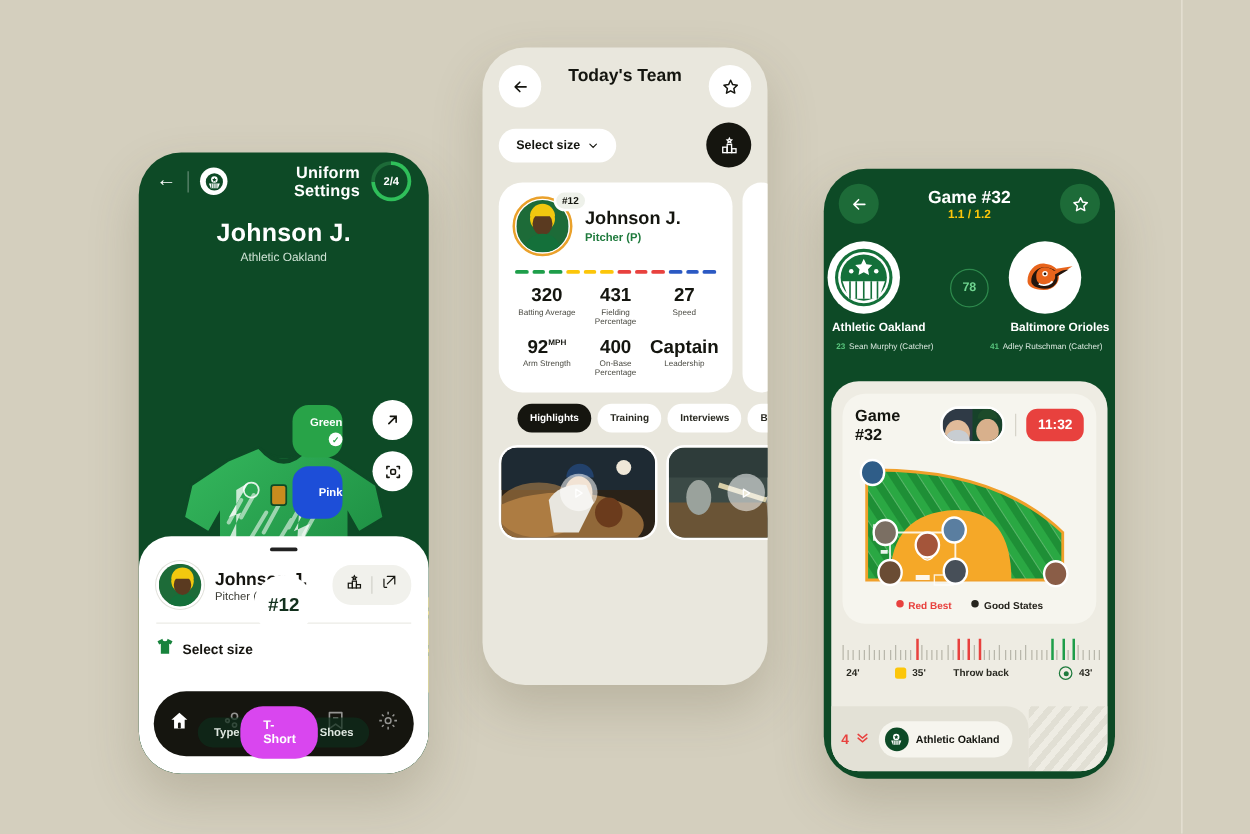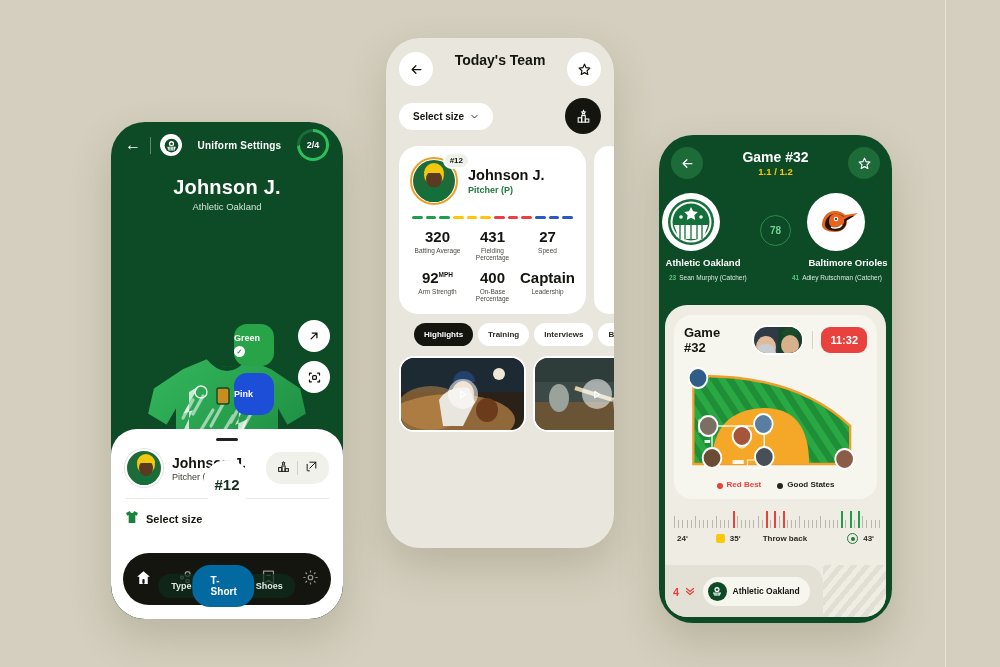--- a/index.html
+++ b/index.html
@@ -16,50 +16,50 @@
   .phone { position: absolute; border-radius: 34px; overflow: hidden; }
   .phone.shadow { box-shadow: 0 18px 40px rgba(90,80,55,.22); }
 
   
   #phone1 { left: 111px; top: 122px; width: 232px; height: 497px; background: #0d4a26; }
   .p1-hdr { height: 46px; display: flex; align-items: center; padding: 0 14px; gap: 9px; }
   .ico-back { color: #fff; font-size: 16px; line-height: 1; }
   .vdiv { width: 1px; height: 17px; background: rgba(255,255,255,.35); }
   .team-badge { width: 22px; height: 22px; border-radius: 50%; background: #fff; display: flex; align-items: center; justify-content: center; }
   .team-badge svg { display: block; }
-  .p1-title { color: #fff; font-size: 10px; font-weight: 700; letter-spacing: .2px; flex: 1; text-align: center; }
+  .p1-title { color: #fff; font-size: 13px; font-weight: 700; letter-spacing: .2px; flex: 1; text-align: right; }
   .ring { width: 32px; height: 32px; border-radius: 50%; display: flex; align-items: center; justify-content: center;
           background: conic-gradient(#2fbf5a 0deg 268deg, #1d6b38 268deg 360deg); }
   .ring i { width: 26px; height: 26px; border-radius: 50%; background: #0d4a26; display: flex; align-items: center; justify-content: center;
             color: #fff; font-size: 9px; font-style: normal; font-weight: 700; }
 
   .p1-name { text-align: center; color: #fff; font-size: 20px; font-weight: 800; margin-top: 8px; letter-spacing: .2px; }
   .p1-sub { text-align: center; color: #cfe3d5; font-size: 9.5px; margin-top: 2px; }
 
   .swatches { position: absolute; left: 123px; top: 202px; display: flex; flex-direction: column; gap: 7px; z-index: 6; }
-  .sw { width: 40px; height: 42px; border-radius: 13px; display: flex; flex-direction: column; align-items: flex-start; justify-content: center;
+  .sw { width: 40px; height: 42px; border-radius: 13px; display: flex; flex-direction: column; align-items: flex-end; justify-content: center;
         color: #fff; font-size: 9px; font-weight: 600; gap: 3px; }
   .sw.green { background: #28a348; }
   .sw.pink { background: #1d4ed8; }
   .sw .chk { width: 11px; height: 11px; border-radius: 50%; background: #fff; color: #28a348; font-size: 7px; display: flex; align-items: center; justify-content: center; font-weight: 700; }
 
   .p1-right { position: absolute; right: 13px; top: 198px; display: flex; flex-direction: column; gap: 9px; z-index: 6; }
   .cbtn { width: 32px; height: 32px; border-radius: 50%; background: #fff; display: flex; align-items: center; justify-content: center; }
 
   .jersey-stage { position: absolute; left: 0; top: 184px; width: 232px; height: 248px; overflow: hidden; }
   .yellow-blob { position: absolute; left: -22px; bottom: -60px; width: 276px; height: 190px; background: #fcc60a; border-radius: 50% 50% 0 0 / 62% 62% 0 0; }
   .oak-word { position: absolute; left: 0; bottom: 22px; width: 232px; text-align: center; font-size: 52px; font-weight: 900;
               color: #fcc60a; -webkit-text-stroke: 3px #0d4a26; letter-spacing: -1px; line-height: 1; }
   .jersey { position: absolute; left: 50%; transform: translateX(-50%); top: 46px; }
   .num-bubble { position: absolute; left: 50%; transform: translateX(-50%); top: 154px; width: 48px; height: 48px; border-radius: 50%;
                 background: #fff; color: #12301d; font-size: 15px; font-weight: 800; display: flex; align-items: center; justify-content: center; z-index: 5; }
 
   .seg { position: absolute; left: 50%; transform: translateX(-50%); bottom: 12px; display: flex; align-items: center; z-index: 6; }
   .seg span { font-size: 9px; font-weight: 600; padding: 7px 13px; border-radius: 15px; color: #dfe8e1; background: rgba(14,45,26,.72); }
-  .seg span.on { background: #0369a1; color: #fff; padding: 10px 18px; border-radius: 18px; z-index: 2; font-size: 10px; }
+  .seg span.on { background: #d946ef; color: #fff; padding: 10px 18px; border-radius: 18px; z-index: 2; font-size: 10px; }
   .seg span.l { margin-right: -12px; }
   .seg span.r { margin-left: -12px; }
 
   .p1-sheet { position: absolute; left: 0; bottom: 0; width: 232px; height: 190px; background: #fff; border-radius: 26px 26px 34px 34px; }
   .grab { width: 22px; height: 3px; background: #222; border-radius: 3px; margin: 9px auto 0; }
   .prow { display: flex; align-items: center; padding: 8px 14px 0; gap: 9px; }
   .avatar { width: 38px; height: 38px; border-radius: 50%; overflow: hidden; border: 2px solid #fff; box-shadow: 0 0 0 1px #e3e3dd; flex: none; }
   .pname { font-size: 14px; font-weight: 800; color: #15140f; }
   .prole { font-size: 9px; color: #3a3a33; margin-top: 1px; }
   .pactions { margin-left: auto; display: flex; align-items: center; gap: 7px; background: #f1f1ec; border-radius: 15px; padding: 7px 11px; }
@@ -134,21 +134,21 @@
 
   .p3-sheet { position: absolute; left: 6px; right: 6px; top: 170px; bottom: 6px; background: #eeece3; border-radius: 22px; overflow: hidden; }
   .gcard { background: #f6f5ee; border-radius: 18px; margin: 10px 9px 0; padding: 10px; }
   .gc-head { display: flex; align-items: center; gap: 8px; }
   .gc-title { font-size: 13px; font-weight: 800; color: #14150f; flex: 1; }
   .gc-faces { width: 52px; height: 30px; border-radius: 15px; overflow: hidden; border: 2px solid #fff; flex: none; }
   .gc-sep { width: 1px; height: 18px; background: #d6d4c9; }
   .gc-time { background: #e8413e; color: #fff; font-size: 11px; font-weight: 800; border-radius: 9px; padding: 7px 9px; }
   .field { position: relative; margin-top: 9px; height: 108px; }
   .legend { display: flex; align-items: center; justify-content: center; gap: 16px; margin-top: 8px; }
-  .lg { display: flex; align-items: flex-end; gap: 4px; font-size: 8px; font-weight: 700; }
+  .lg { display: flex; align-items: flex-start; gap: 4px; font-size: 8px; font-weight: 700; }
   .lg .d { width: 6px; height: 6px; border-radius: 50%; }
   .ruler { position: relative; height: 20px; margin: 9px 9px 0; }
   .ruler i { position: absolute; bottom: 0; width: 1px; background: #b9b7ac; }
   .scale-row { display: flex; align-items: center; padding: 5px 12px 0; font-size: 8px; color: #2a2a22; font-weight: 600; }
   .sq { width: 9px; height: 9px; background: #fcc60a; border-radius: 2px; }
   .tgt { width: 11px; height: 11px; border-radius: 50%; border: 1.5px solid #1e7a3c; display: flex; align-items: center; justify-content: center; }
   .tgt i { width: 4px; height: 4px; border-radius: 50%; background: #1e7a3c; display: block; }
   .bottombar { position: absolute; left: 0; right: 0; bottom: 0; height: 52px; display: flex; }
   .bb-left { width: 158px; background: #e3e1d6; border-top-right-radius: 18px; display: flex; align-items: center; gap: 7px; padding-left: 8px; }
   .bb-num { text-align: center; }

